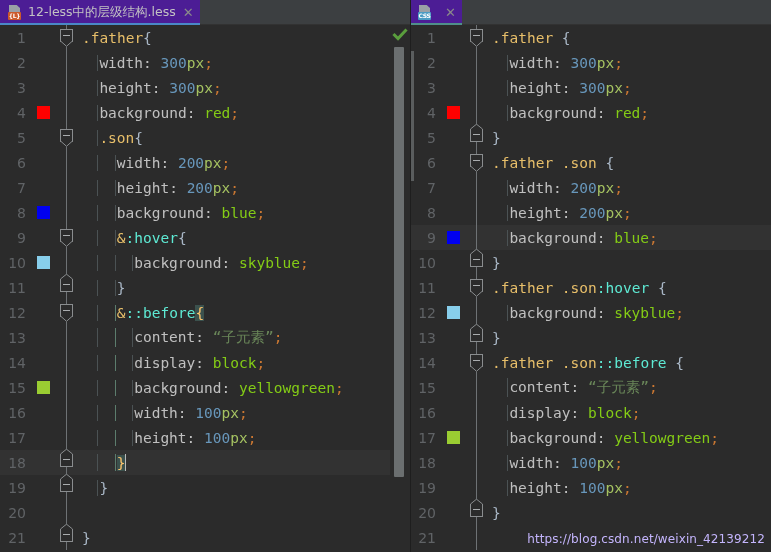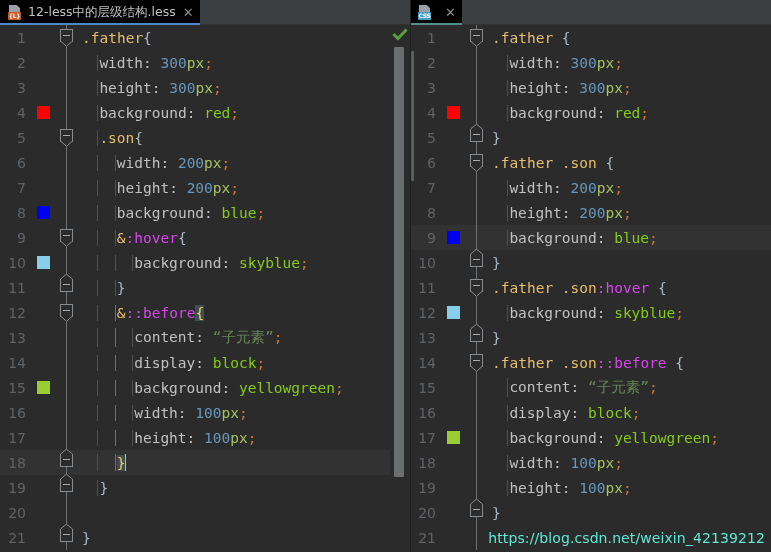--- a/index.html
+++ b/index.html
@@ -44,21 +44,21 @@
   }
   .tab {
     display: flex;
     align-items: center;
     padding: 0 6px 0 8px;
     height: 25px;
     box-sizing: border-box;
     position: relative;
     cursor: default;
   }
-  .tab.active { background: #000000; }
+  .tab.active { background: #4c1d95; }
   .tab.active::after {
     content: "";
     position: absolute;
     left: 0; right: 0; bottom: 0;
     height: 2px;
     background: #4a88c7;
     z-index: 3;
   }
   .tab.active.teal::after { background: #4f8f8a; }
   .tab-icon {
@@ -225,21 +225,21 @@
     position: absolute;
     top: 0; bottom: 0;
     width: 1px;
     background: #4b5254;
   }
   .guide.active { background: #5c7d6d; }
 
   
   .sel      { color: #e8bf6a; }   
   .amp      { color: #e8bf6a; }
-  .pseudo   { color: #d946ef; }
+  .pseudo   { color: #5eead4; }
   .prop     { color: #c0c0c0; }
   .num      { color: #6897bb; }
   .unit     { color: #a5c261; }
   .kw       { color: #84cc16; }   
   .str      { color: #6a8759; }
   .punc     { color: #cc7832; }   
   .brace    { color: #a9b7c6; }
   .brace-hl { background: #3b514d; color: #ffc66d; }
   .cursor {
     display: inline-block;
@@ -287,22 +287,22 @@
     height: 130px;
     background: #5a5d5e;
   }
 
   
   .watermark {
     position: absolute;
     right: 6px;
     bottom: 6px;
     font-family: "DejaVu Sans", "Liberation Sans", sans-serif;
-    font-size: 14px;
-    color: #5eead4;
+    font-size: 12px;
+    color: #c4b5fd;
     letter-spacing: 0.1px;
     z-index: 20;
     pointer-events: none;
     white-space: nowrap;
   }
 </style>
 </head>
 <body>
 
 <div class="ide">

